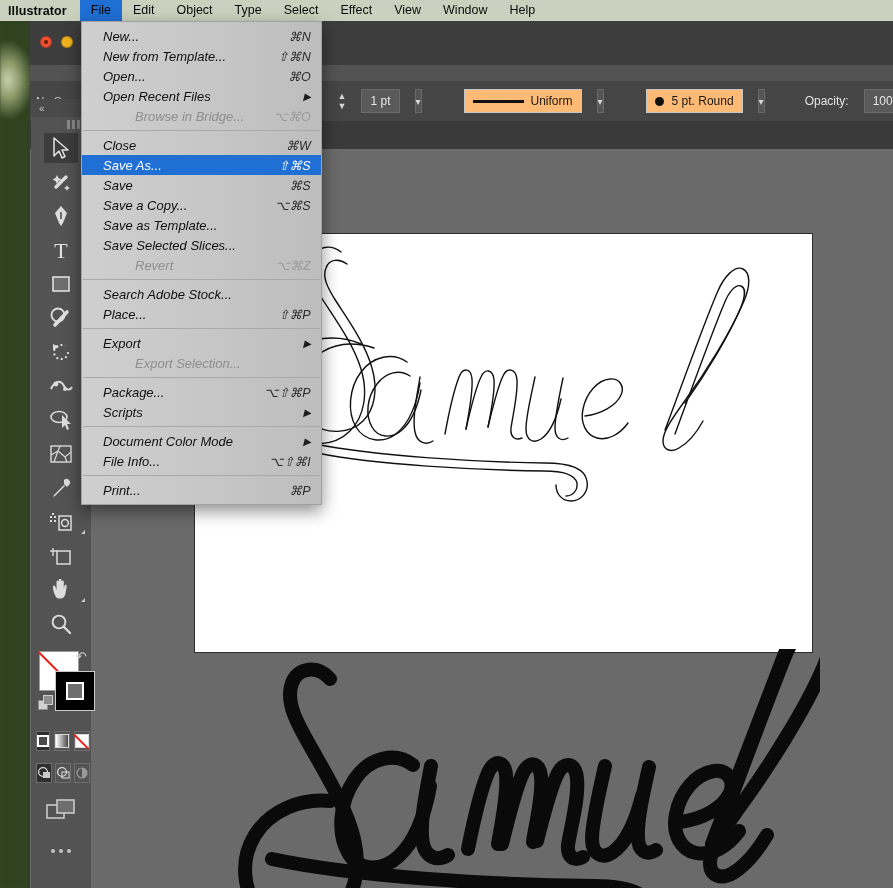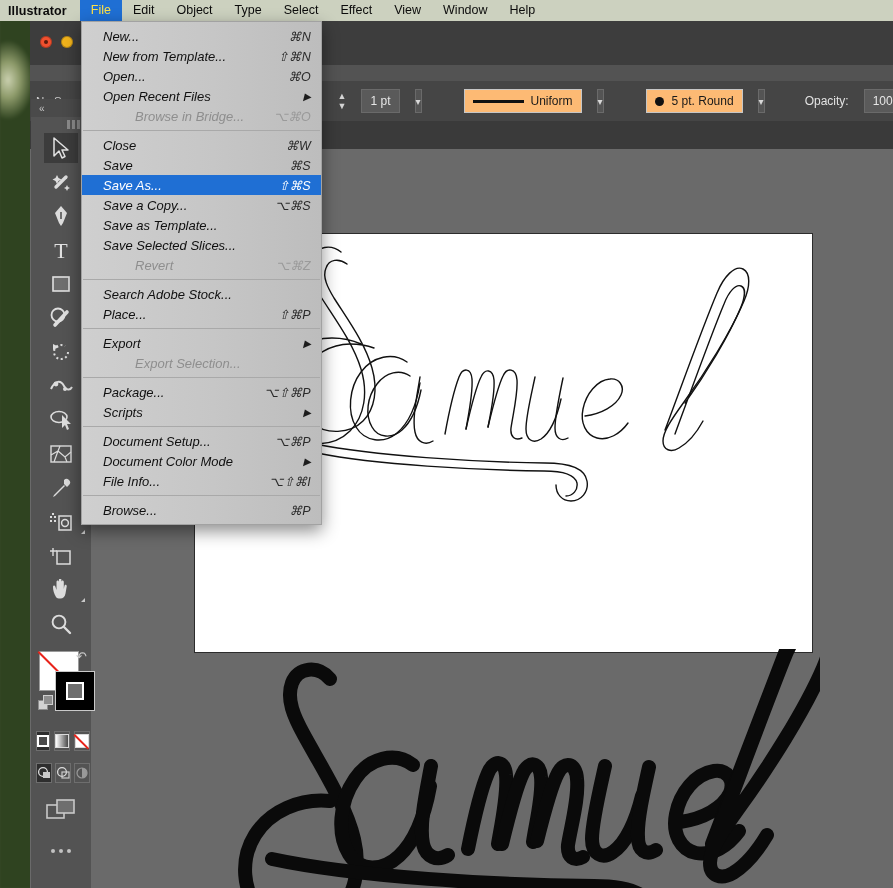--- a/index.html
+++ b/index.html
@@ -29,21 +29,21 @@
   
   .menubar {
     position: absolute; left: 0; top: 0; width: 893px; height: 21px;
     background: #ccd1bf;
     display: flex; align-items: center;
     font-size: 12.5px; color: #0b0b0b;
     z-index: 60;
   }
   .menubar .app-name { font-weight: bold; padding: 0 13px 0 8px; letter-spacing: .1px; }
   .menubar .mb-item { padding: 0 11px; height: 21px; line-height: 21px; white-space: nowrap; }
-  .menubar .mb-item.active { background: #1f6fd4; color: #fde047; }
+  .menubar .mb-item.active { background: #1f6fd4; color: #000000; }
 
   
   .app-window {
     position: absolute; left: 30px; top: 21px; width: 863px; height: 867px;
     background: #535353;
     z-index: 10;
   }
 
   
   .titlebar {
@@ -574,29 +574,29 @@
       </div>
       <div class="menu-row disabled">
         <span>Browse in Bridge...</span>
         <span class="mshort">⌥⌘O</span>
       </div>
       <div class="menu-sep"></div>
       <div class="menu-row">
         <span>Close</span>
         <span class="mshort">⌘W</span>
       </div>
-      <div class="menu-row">
-        <span>Save</span>
-        <span class="mshort">⌘S</span>
-      </div>
       <div class="menu-row sel">
         <span>Save As...</span>
         <span class="mshort">⇧⌘S</span>
       </div>
       <div class="menu-row">
+        <span>Save</span>
+        <span class="mshort">⌘S</span>
+      </div>
+      <div class="menu-row">
         <span>Save a Copy...</span>
         <span class="mshort">⌥⌘S</span>
       </div>
       <div class="menu-row">
         <span>Save as Template...</span>
         <span class="mshort"></span>
       </div>
       <div class="menu-row">
         <span>Save Selected Slices...</span>
         <span class="mshort"></span>
@@ -627,31 +627,27 @@
       <div class="menu-row">
         <span>Package...</span>
         <span class="mshort">⌥⇧⌘P</span>
       </div>
       <div class="menu-row">
         <span>Scripts</span>
         <span class="arrow">▶</span>
       </div>
       <div class="menu-sep"></div>
       <div class="menu-row">
-        <span>Document Setup...</span>
-        <span class="mshort">⌥⌘P</span>
-      </div>
-      <div class="menu-row">
         <span>Document Color Mode</span>
         <span class="arrow">▶</span>
       </div>
       <div class="menu-row">
         <span>File Info...</span>
         <span class="mshort">⌥⇧⌘I</span>
       </div>
       <div class="menu-sep"></div>
       <div class="menu-row">
-        <span>Browse...</span>
+        <span>Print...</span>
         <span class="mshort">⌘P</span>
       </div>
     </div>
 
 </div>
 
 </body></html>

